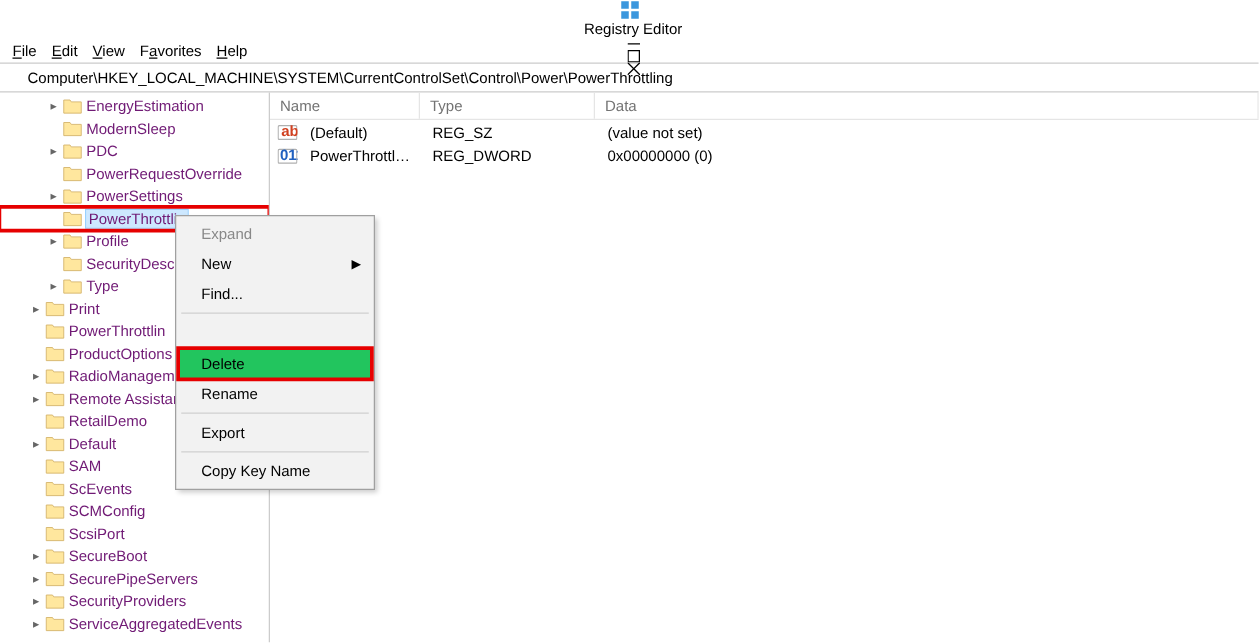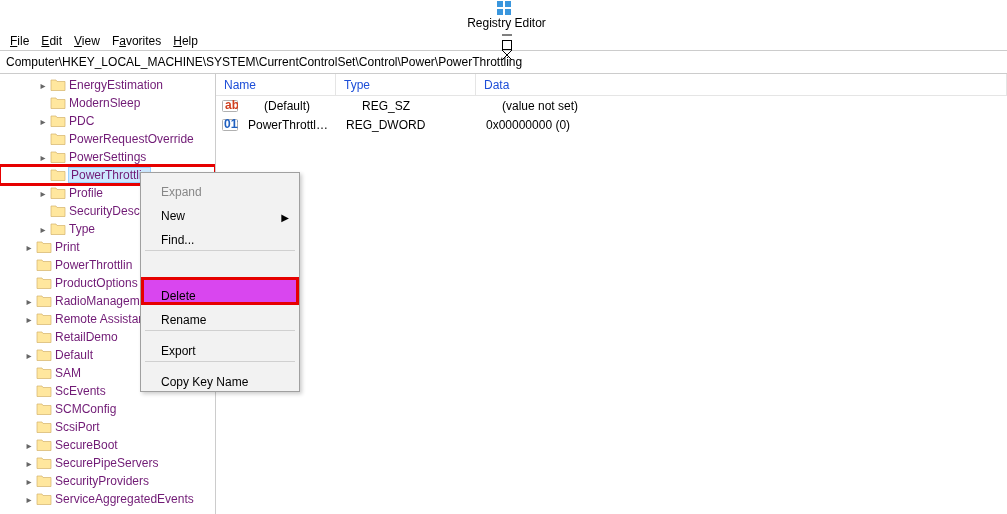--- a/index.html
+++ b/index.html
@@ -11,21 +11,21 @@
 .titlebar .title { flex: 1; color: #000; }
 .titlebar .win-btn { width: 46px; height: 30px; display: flex; align-items: center; justify-content: center; }
 .titlebar .win-btn svg { stroke: #000; fill: none; }
 
 
 .menubar { height: 20px; display: flex; align-items: flex-end; padding: 0 4px; }
 .menubar .menu-item { padding: 2px 6px; cursor: default; }
 .menubar .menu-item .ul { text-decoration: underline; }
 
 
-.addressbar { height: 24px; border-top: 1px solid #ccc; border-bottom: 1px solid #ccc; display: flex; align-items: center; padding: 0 6px; color: #000; background: #fff; }
+.addressbar { height: 24px; border-top: 1px solid #ccc; border-bottom: 1px solid #ccc; display: flex; align-items: center; padding: 0 22px; color: #000; background: #fff; }
 
 
 .main { display: flex; height: calc(514px - 30px - 20px - 24px); }
 .tree { width: 216px; border-right: 1px solid #ccc; overflow: hidden; padding-top: 2px; position: relative; }
 .values { flex: 1; position: relative; }
 
 
 .tree-row { display: flex; align-items: center; height: 18px; white-space: nowrap; padding-right: 4px; }
 .tree-row .tw { width: 14px; display: inline-flex; justify-content: center; color: #666; font-size: 10px; cursor: default; }
 .tree-row .folder { width: 16px; height: 16px; margin-right: 3px; display: inline-block; }
@@ -33,34 +33,34 @@
 .tree-row.selected .label { background: #cde8ff; outline: 1px solid #99d1ff; padding: 0 2px; }
 .indent-2 { padding-left: 22px; }
 .indent-3 { padding-left: 36px; }
 .highlight-red { outline: 3px solid #e60000; outline-offset: -1px; }
 
 
 .folder svg { width: 16px; height: 16px; }
 
 
 .val-header { display: flex; height: 22px; border-bottom: 1px solid #e5e5e5; align-items: center; }
-.val-header .col { padding: 0 8px; color: #1d4ed8; border-right: 1px solid #e5e5e5; height: 100%; display: flex; align-items: center; }
+.val-header .col { padding: 0 8px; color: #737373; border-right: 1px solid #e5e5e5; height: 100%; display: flex; align-items: center; }
 .col-name { width: 120px; }
 .col-type { width: 140px; }
 .col-data { flex: 1; }
 
 .val-row { display: flex; align-items: center; height: 19px; }
 .val-row .col { padding: 0 8px; }
 .val-row .vicon { width: 16px; height: 16px; margin-left: 6px; margin-right: 2px; flex-shrink: 0; }
 
 
 .context-menu { position: absolute; left: 140px; top: 172px; width: 160px; background: #f2f2f2; border: 1px solid #a0a0a0; padding: 2px; box-shadow: 2px 2px 4px rgba(0,0,0,0.2); z-index: 10; }
-.context-menu .item { height: 24px; display: flex; align-items: flex-end; padding: 0 20px 0 18px; position: relative; }
+.context-menu .item { height: 24px; display: flex; align-items: center; padding: 0 20px 0 18px; position: relative; }
 .context-menu .item.disabled { color: #888; }
-.context-menu .item.hover { background: #d946ef; margin-top: 28px; }
+.context-menu .item.hover { background: #22c55e; margin-top: 28px; }
 .context-menu .item .arrow { position: absolute; right: 8px; font-size: 10px; color: #000; }
 .context-menu .sep { height: 1px; background: #d0d0d0; margin: 3px 2px; }
 .context-menu .item.red-box { outline: 3px solid #e60000; outline-offset: -1px; }
 
 .truncate { overflow: hidden; text-overflow: ellipsis; white-space: nowrap; }
 </style>
 </head>
 <body>
 
 <div class="titlebar">
@@ -278,21 +278,21 @@
     <div class="val-header">
       <div class="col col-name">Name</div>
       <div class="col col-type">Type</div>
       <div class="col col-data">Data</div>
     </div>
     <div id="val-rows">
         <div class="val-row">
           <span class="vicon"><svg viewBox="0 0 16 16">
               <use href="#ab-icon"></use>
             </svg></span>
-          <span class="col col-name truncate" style="width: 98px; margin-left: 16px;">(Default)</span>
+          <span class="col col-name truncate" style="width: 98px;">(Default)</span>
           <span class="col col-type">REG_SZ</span>
           <span class="col col-data">(value not set)</span>
         </div>
         <div class="val-row">
           <span class="vicon"><svg viewBox="0 0 16 16">
               <use href="#dw-icon"></use>
             </svg></span>
           <span class="col col-name truncate" style="width: 98px;">PowerThrottling...</span>
           <span class="col col-type">REG_DWORD</span>
           <span class="col col-data">0x00000000 (0)</span>

